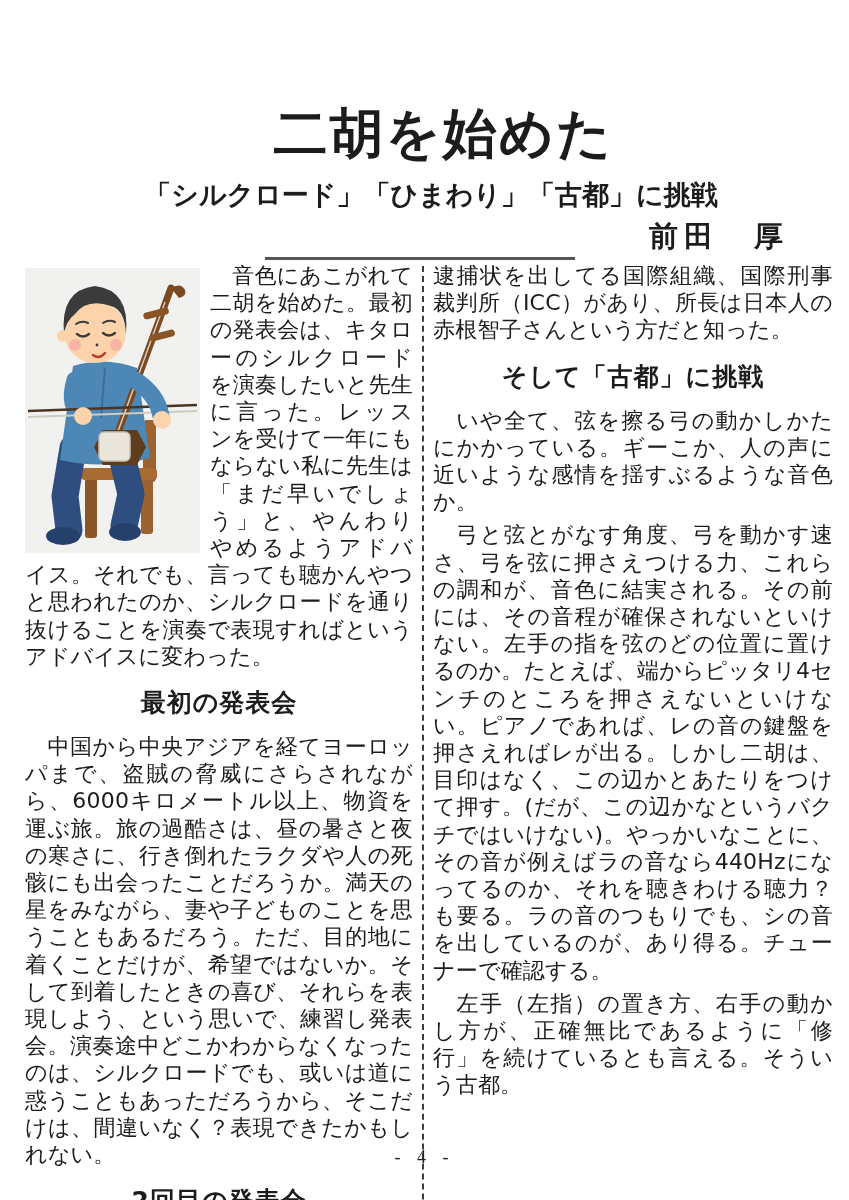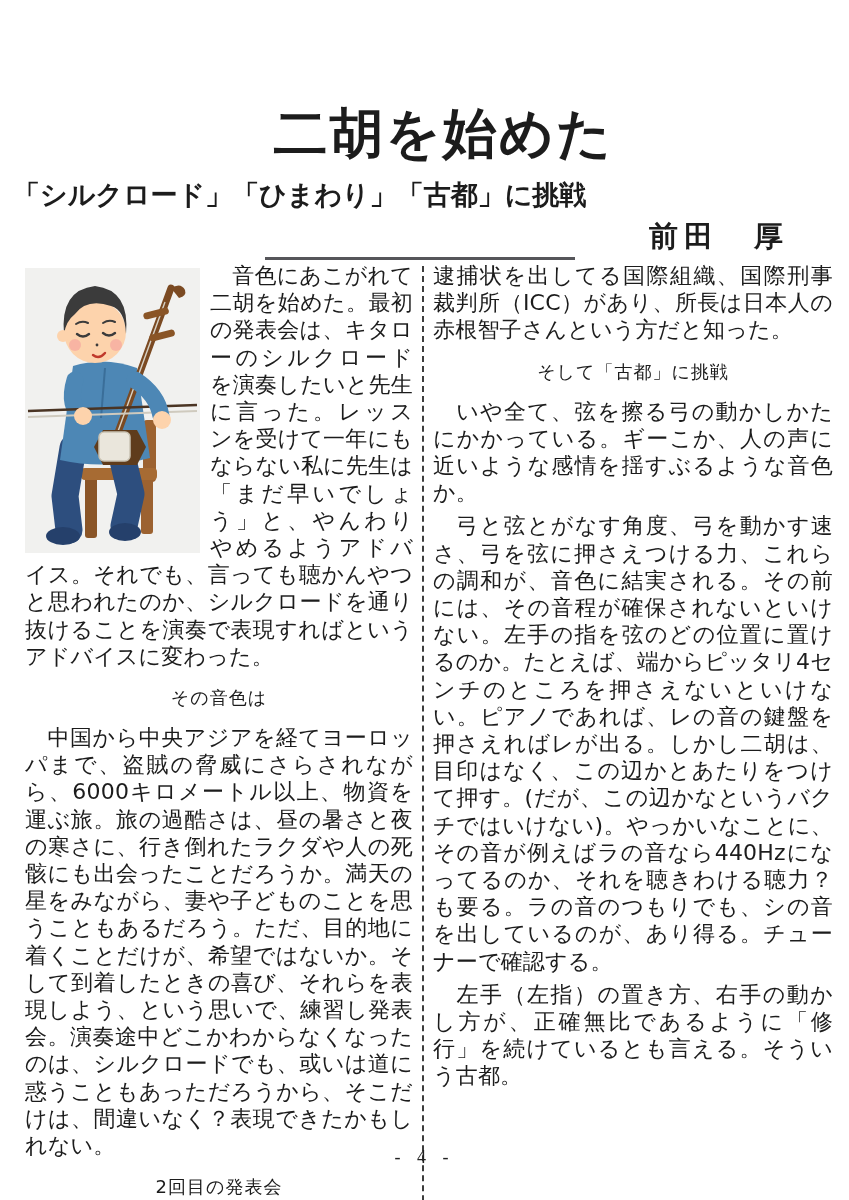--- a/index.html
+++ b/index.html
@@ -17,21 +17,21 @@
   .title{
     text-align:center;
     padding-left:38px;
     font-size:54px;
     font-weight:900;
     letter-spacing:2px;
     line-height:1.1;
   }
   .subtitle{
     margin-top:14px;
-    text-align:left;
+    text-align:center;
     padding-left:0px;
     font-size:27px;
     font-weight:900;
     letter-spacing:0px;
     margin-left:13px;
   }
   .author{
     margin-top:4px;
     text-align:right;
     padding-right:60px;
@@ -68,22 +68,22 @@
     margin:0 0 6px 0;
     font-size:22px;
     line-height:27.2px;
     text-align:justify;
     letter-spacing:0.2px;
   }
   p.body.tight{margin-bottom:0;}
   h2.sec{
     margin:16px 0 14px 0;
     text-align:center;
-    font-size:18px;
-    font-weight:400;
+    font-size:25px;
+    font-weight:700;
     letter-spacing:1px;
   }
   .figure{
     float:left;
     width:175px;height:285px;
     margin:6px 10px 4px 0;
     background:#f1f1ef;
   }
   .footer{
     position:absolute;
@@ -156,21 +156,21 @@
         <path d="M78 162 L112 162 L121 179 L112 197 L78 197 L69 179 Z" fill="#5f3c1c"></path>
         <rect x="74" y="164" width="31" height="29" rx="5" fill="#eae6dc" stroke="#c9c2b2" stroke-width="1.5"></rect>
 
         <path d="M110 112 Q132 126 136 148" stroke="#4d87b5" stroke-width="17" fill="none" stroke-linecap="round"></path>
         <circle cx="137" cy="152" r="9" fill="#fdd3ac"></circle>
       </svg>
     </div>
 
     <p class="body tight">　音色にあこがれて二胡を始めた。最初の発表会は、キタローのシルクロードを演奏したいと先生に言った。レッスンを受けて一年にもならない私に先生は「まだ早いでしょう」と、やんわりやめるようアドバイス。それでも、言っても聴かんやつと思われたのか、シルクロードを通り抜けることを演奏で表現すればというアドバイスに変わった。</p>
 
-    <h2 class="sec">その音色は</h2>
+    <h2 class="sec">最初の発表会</h2>
     <p class="body">　中国から中央アジアを経てヨーロッパまで、盗賊の脅威にさらされながら、6000キロメートル以上、物資を運ぶ旅。旅の過酷さは、昼の暑さと夜の寒さに、行き倒れたラクダや人の死骸にも出会ったことだろうか。満天の星をみながら、妻や子どものことを思うこともあるだろう。ただ、目的地に着くことだけが、希望ではないか。そして到着したときの喜び、それらを表現しよう、という思いで、練習し発表会。演奏途中どこかわからなくなったのは、シルクロードでも、或いは道に惑うこともあっただろうから、そこだけは、間違いなく？表現できたかもしれない。</p>
 
     <h2 class="sec">2回目の発表会</h2>
     <p class="body">　次の年はひまわり。ウクライナが戦争にさらされている中、戦争終われとの思い。「思いは伝わってきました」と先生は言ってくださった。落ち込んだ私に。ちなみに、プーチンに</p>
 
   </div>
 
   <div class="col-divider"></div>
 
   <div class="col-right">

